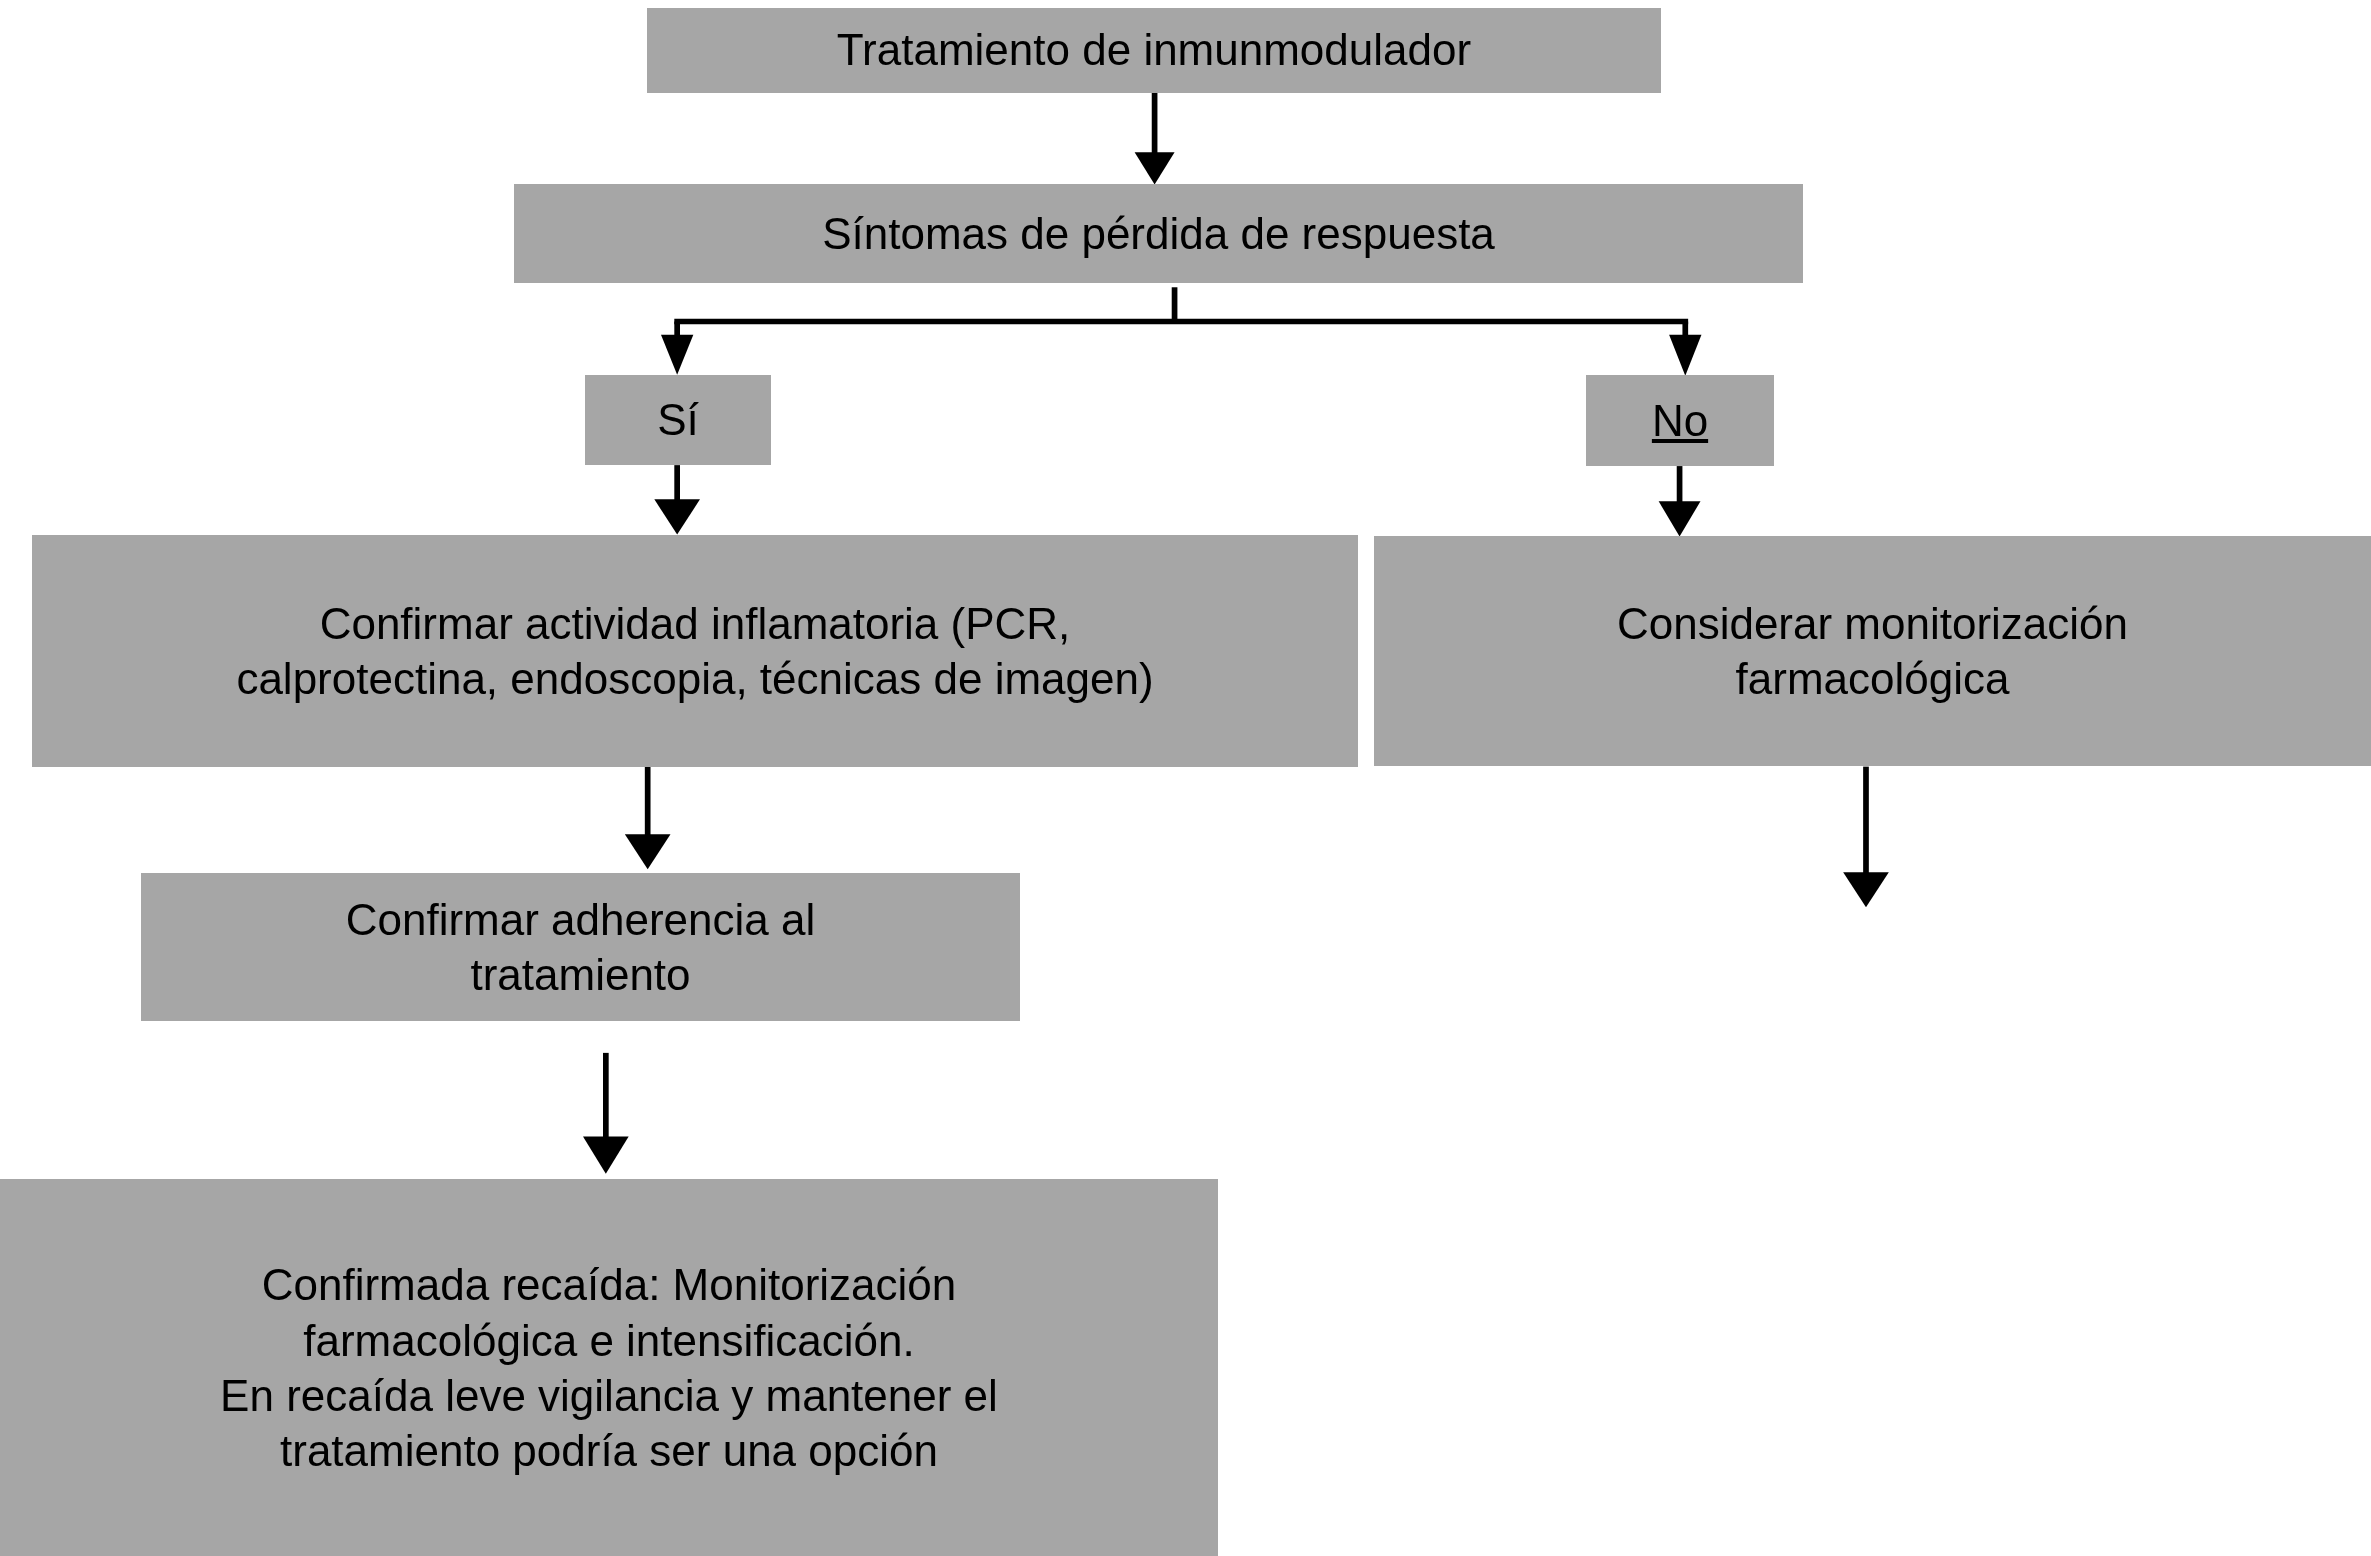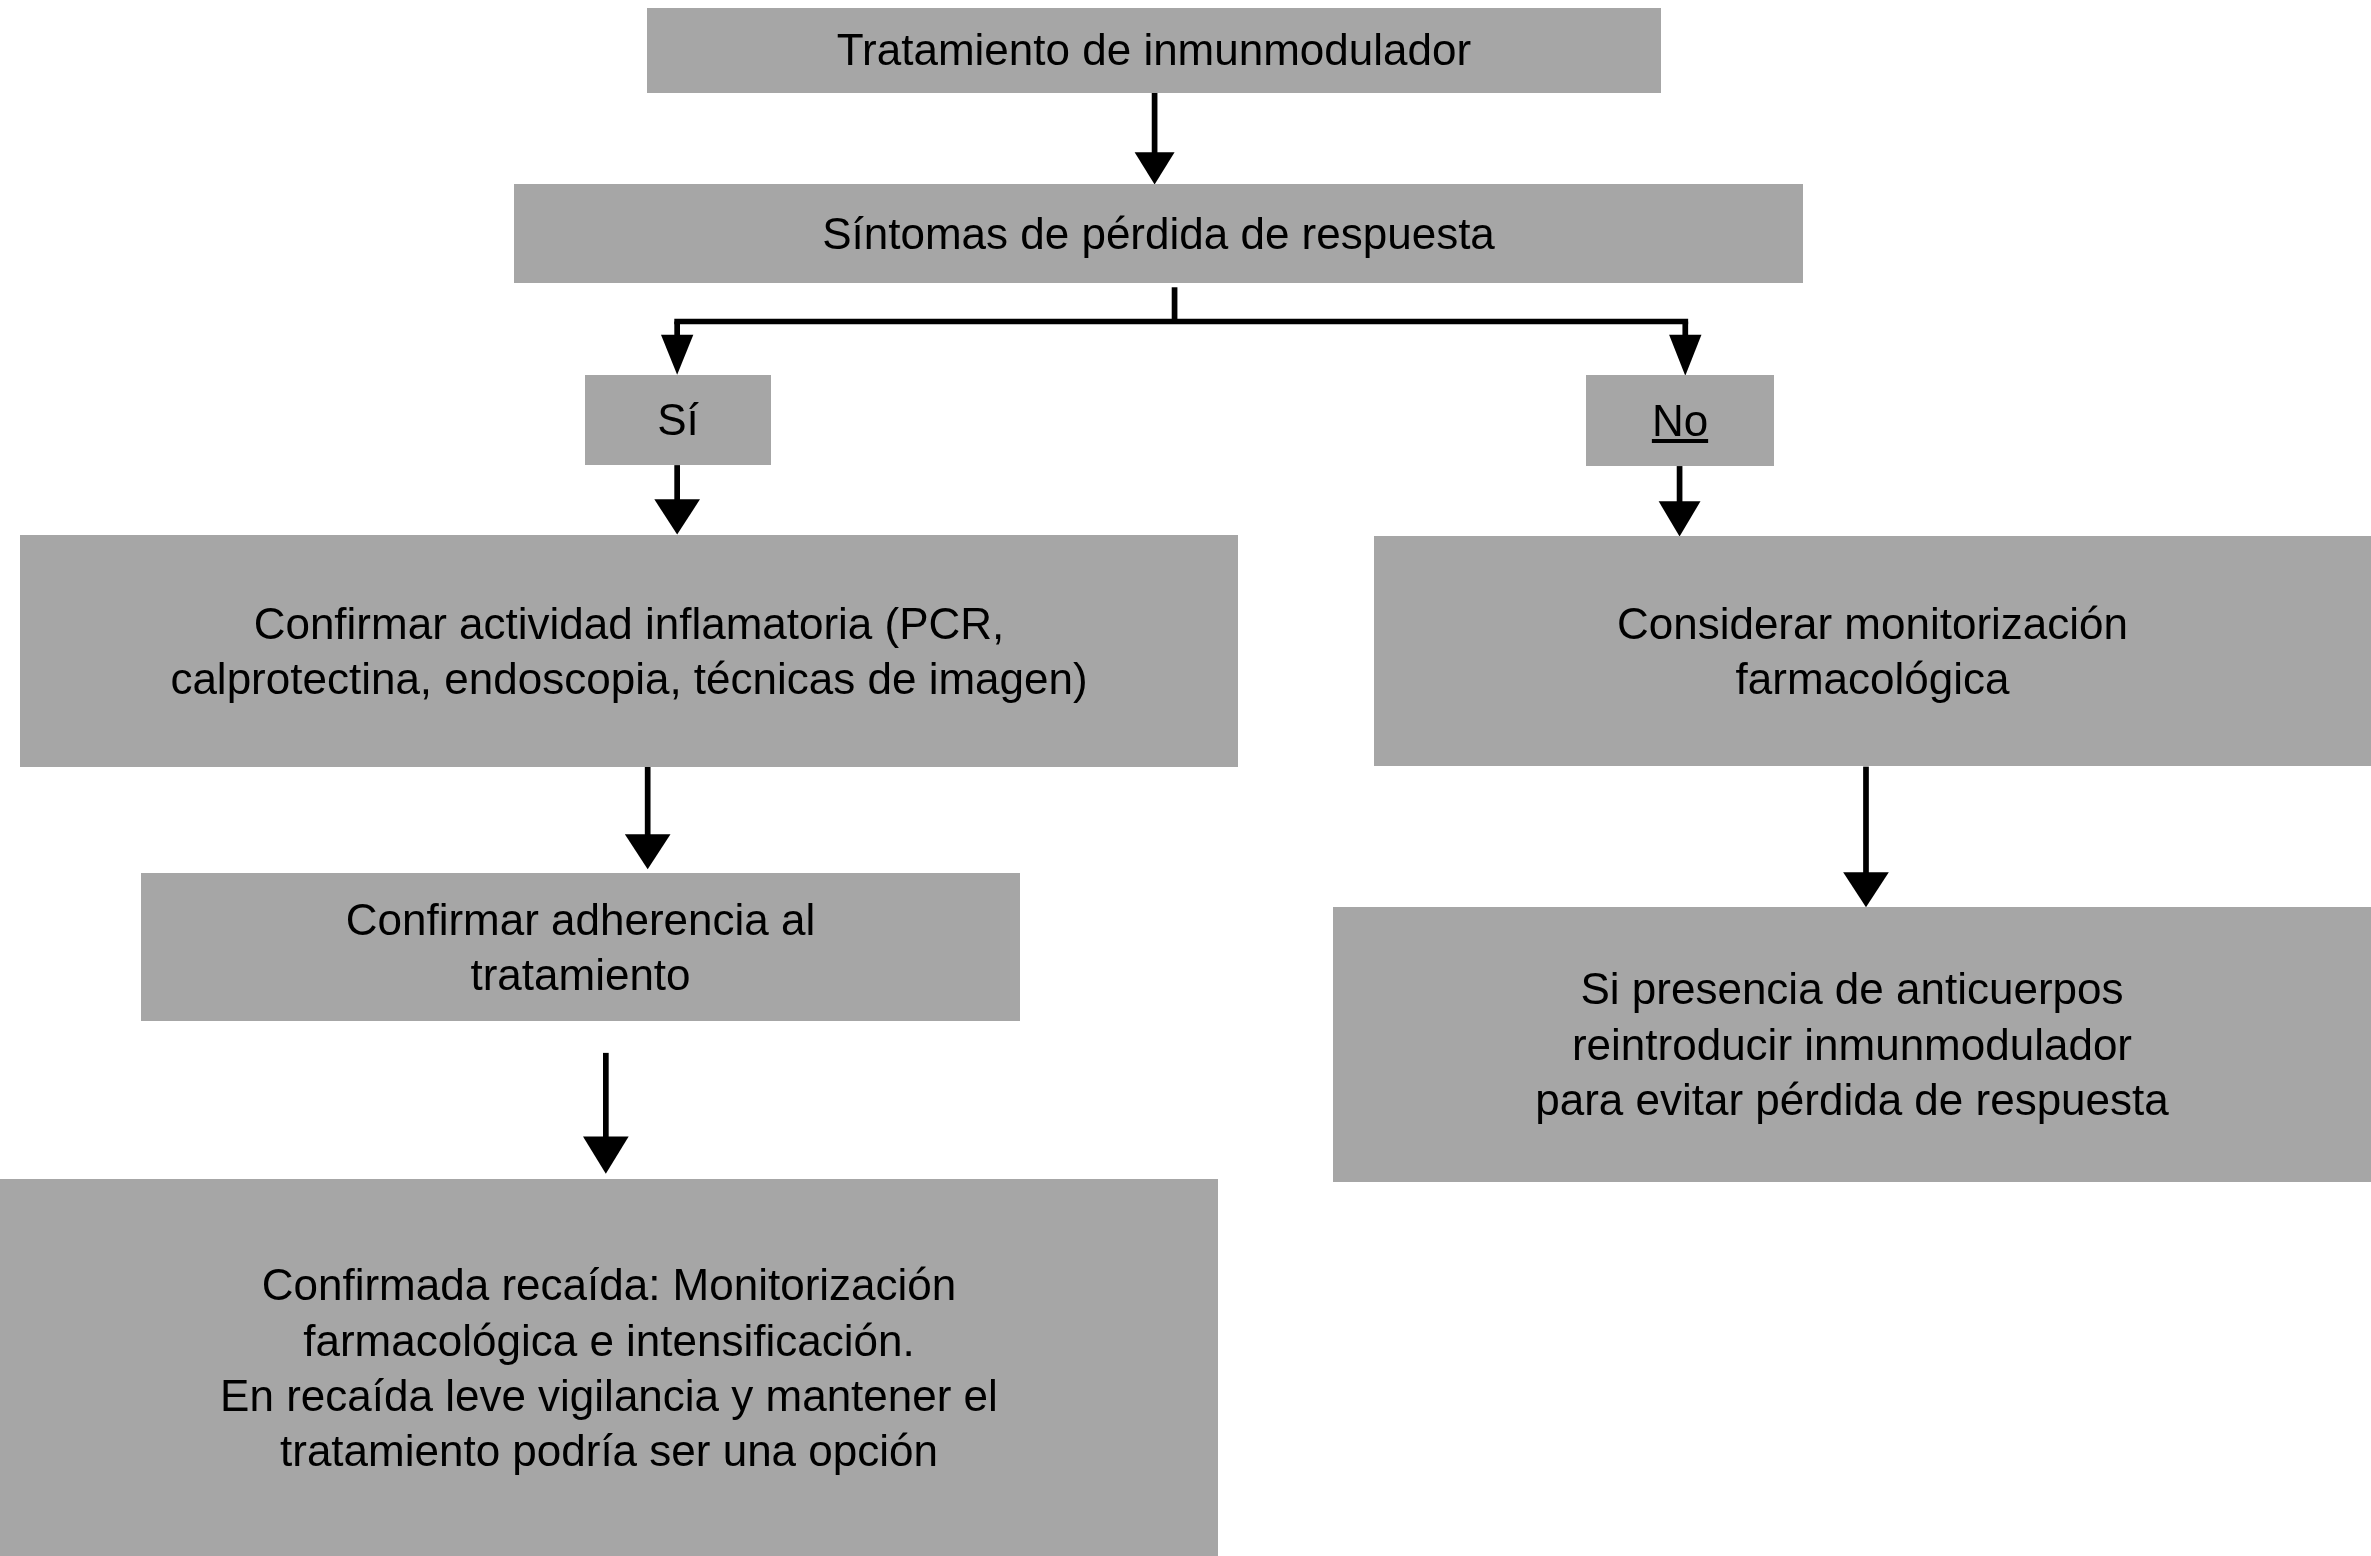--- a/index.html
+++ b/index.html
@@ -98,32 +98,29 @@
   </svg>
 
   <div class="node" style="left:647px; top:7.6px; width:1014px; height:85px;">Tratamiento de inmunmodulador</div>
 
   <div class="node" style="left:514px; top:184px; width:1289px; height:99px;">Síntomas de pérdida de respuesta</div>
 
   <div class="node small" style="left:585px; top:375px; width:186px; height:90px;">Sí</div>
 
   <div class="node small" style="left:1586px; top:375px; width:188px; height:91px;text-decoration:underline;">No</div>
 
-  <div class="node" style="left:20px; top:535px; width:1218px; height:232px;text-align:center;">Confirmar actividad inflamatoria (PCR,
+  <div class="node" style="left:32px; top:535px; width:1326px; height:232px;text-align:center;">Confirmar actividad inflamatoria (PCR,
 calprotectina, endoscopia, técnicas de imagen)</div>
 
   <div class="node" style="left:1374px; top:536px; width:997px; height:230px;">Considerar monitorización
 farmacológica</div>
 
   <div class="node" style="left:141px; top:873px; width:879px; height:148px;">Confirmar adherencia al
 tratamiento</div>
 
-  <div class="node" style="left:1333px; top:907px; width:1038px; height:275px;">Si presencia de anticuerpos
-reintroducir inmunmodulador
-para evitar pérdida de respuesta</div>
 
   <div class="node" style="left:0px; top:1179px; width:1218px; height:378px;">Confirmada recaída: Monitorización
 farmacológica e intensificación.
 En recaída leve vigilancia y mantener el
 tratamiento podría ser una opción</div>
 
 </div>
 
 
 </body></html>

